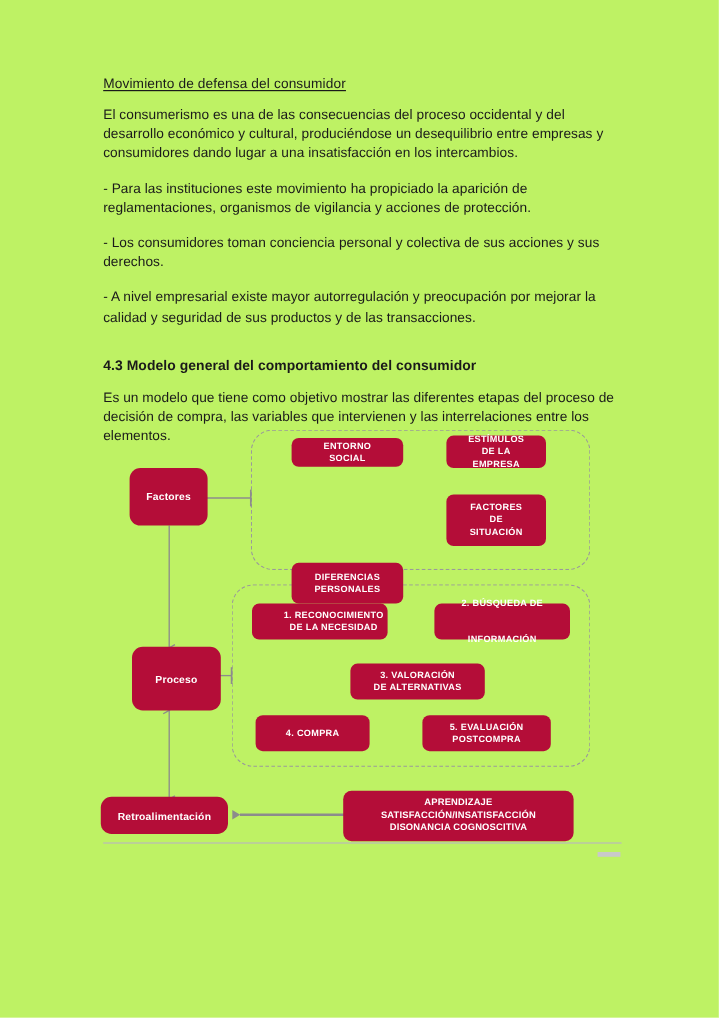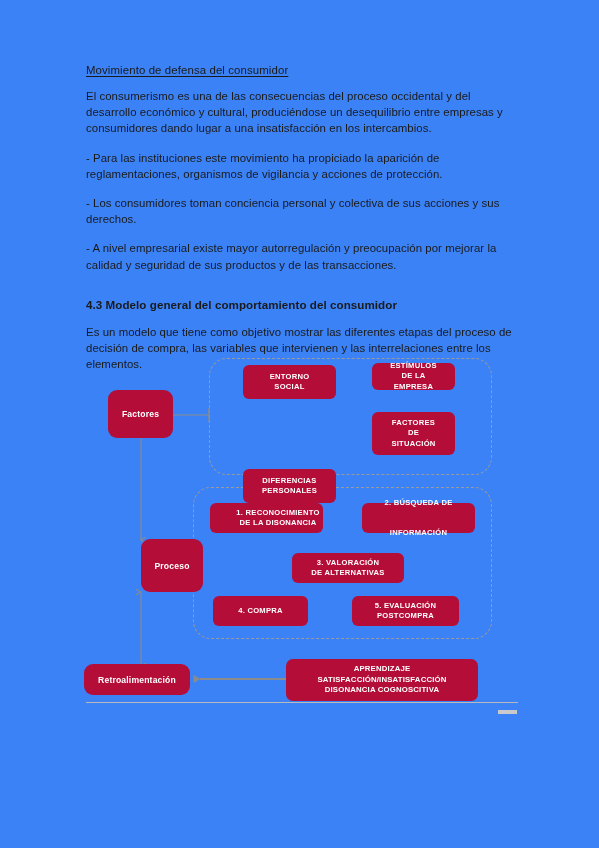--- a/index.html
+++ b/index.html
@@ -14,21 +14,21 @@
     font-family: "Liberation Sans", sans-serif;
     color: #1a1a1a;
     overflow: hidden;
   }
 
   .page {
     position: absolute;
     left: 0; top: 0;
     width: 599px;
     height: 848px;
-    background: #3b82f6;
+    background: #bef264;
   }
 
   
   .text-col {
     position: absolute;
     left: 86px;
     top: 62px;
     width: 432px;
   }
 
@@ -183,29 +183,29 @@
 
       <line x1="141" y1="592" x2="141" y2="666" stroke="#8c8c8c" stroke-width="1.1" marker-start="url(#arrow-up)" marker-end="url(#arrow-down)"></line>
 
       <line x1="287" y1="679" x2="200" y2="679" stroke="#8c8c8c" stroke-width="2" marker-end="url(#arrow-left)"></line>
     </svg>
 
     <div class="node node-side" style="left:108px; top:390px; width:65px; height:48px;">
       <span>Factores</span>
     </div>
 
-    <div class="node node-side" style="left:110px; top:539px; width:62px; height:53px;margin-left:31px;">
+    <div class="node node-side" style="left:110px; top:539px; width:74px; height:53px;">
       <span>Proceso</span>
     </div>
 
     <div class="node node-side" style="left:84px; top:664px; width:106px; height:31px;">
       <span>Retroalimentación</span>
     </div>
 
-    <div class="node node-item" style="left:243px; top:365px; width:93px; height:34px; flex-direction:column;">
+    <div class="node node-item" style="left:243px; top:365px; width:93px; height:24px; flex-direction:column;">
       <span>ENTORNO</span>
       <span>SOCIAL</span>
     </div>
 
     <div class="node node-item" style="left:372px; top:363px; width:83px; height:27px; flex-direction:column;">
       <span>ESTÍMULOS</span>
       <span>DE LA</span>
       <span>EMPRESA</span>
     </div>
 
@@ -215,21 +215,21 @@
     </div>
 
     <div class="node node-item" style="left:372px; top:412px; width:83px; height:43px; flex-direction:column;">
       <span>FACTORES</span>
       <span>DE</span>
       <span>SITUACIÓN</span>
     </div>
 
     <div class="node node-item" style="left:210px; top:503px; width:113px; height:30px; flex-direction:column;padding-left:23px;">
       <span>1. RECONOCIMIENTO</span>
-      <span>DE LA DISONANCIA</span>
+      <span>DE LA NECESIDAD</span>
     </div>
 
     <div class="node node-item" style="left:362px; top:503px; width:113px; height:30px; flex-direction:column;gap:19px;">
       <span>2. BÚSQUEDA DE</span>
       <span>INFORMACIÓN</span>
     </div>
 
     <div class="node node-item" style="left:292px; top:553px; width:112px; height:30px; flex-direction:column;">
       <span>3.  VALORACIÓN</span>
       <span>DE ALTERNATIVAS</span>

